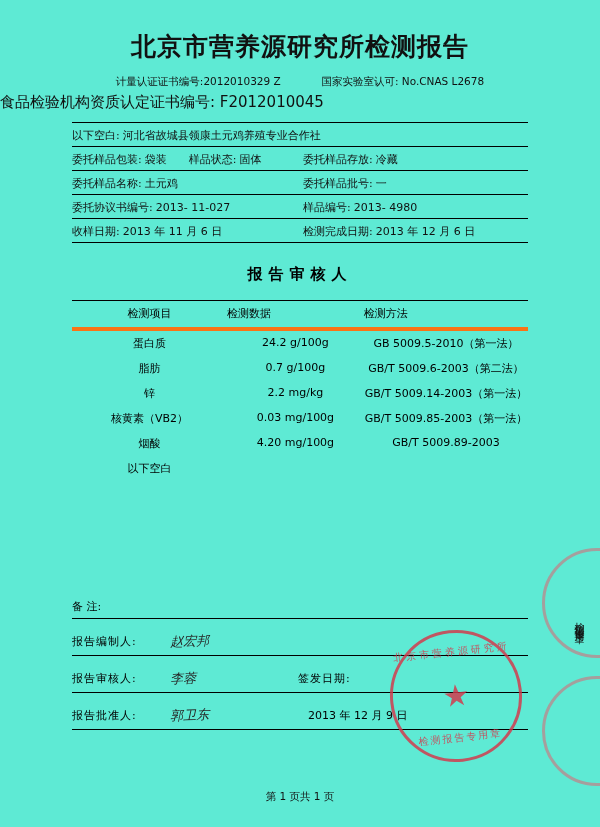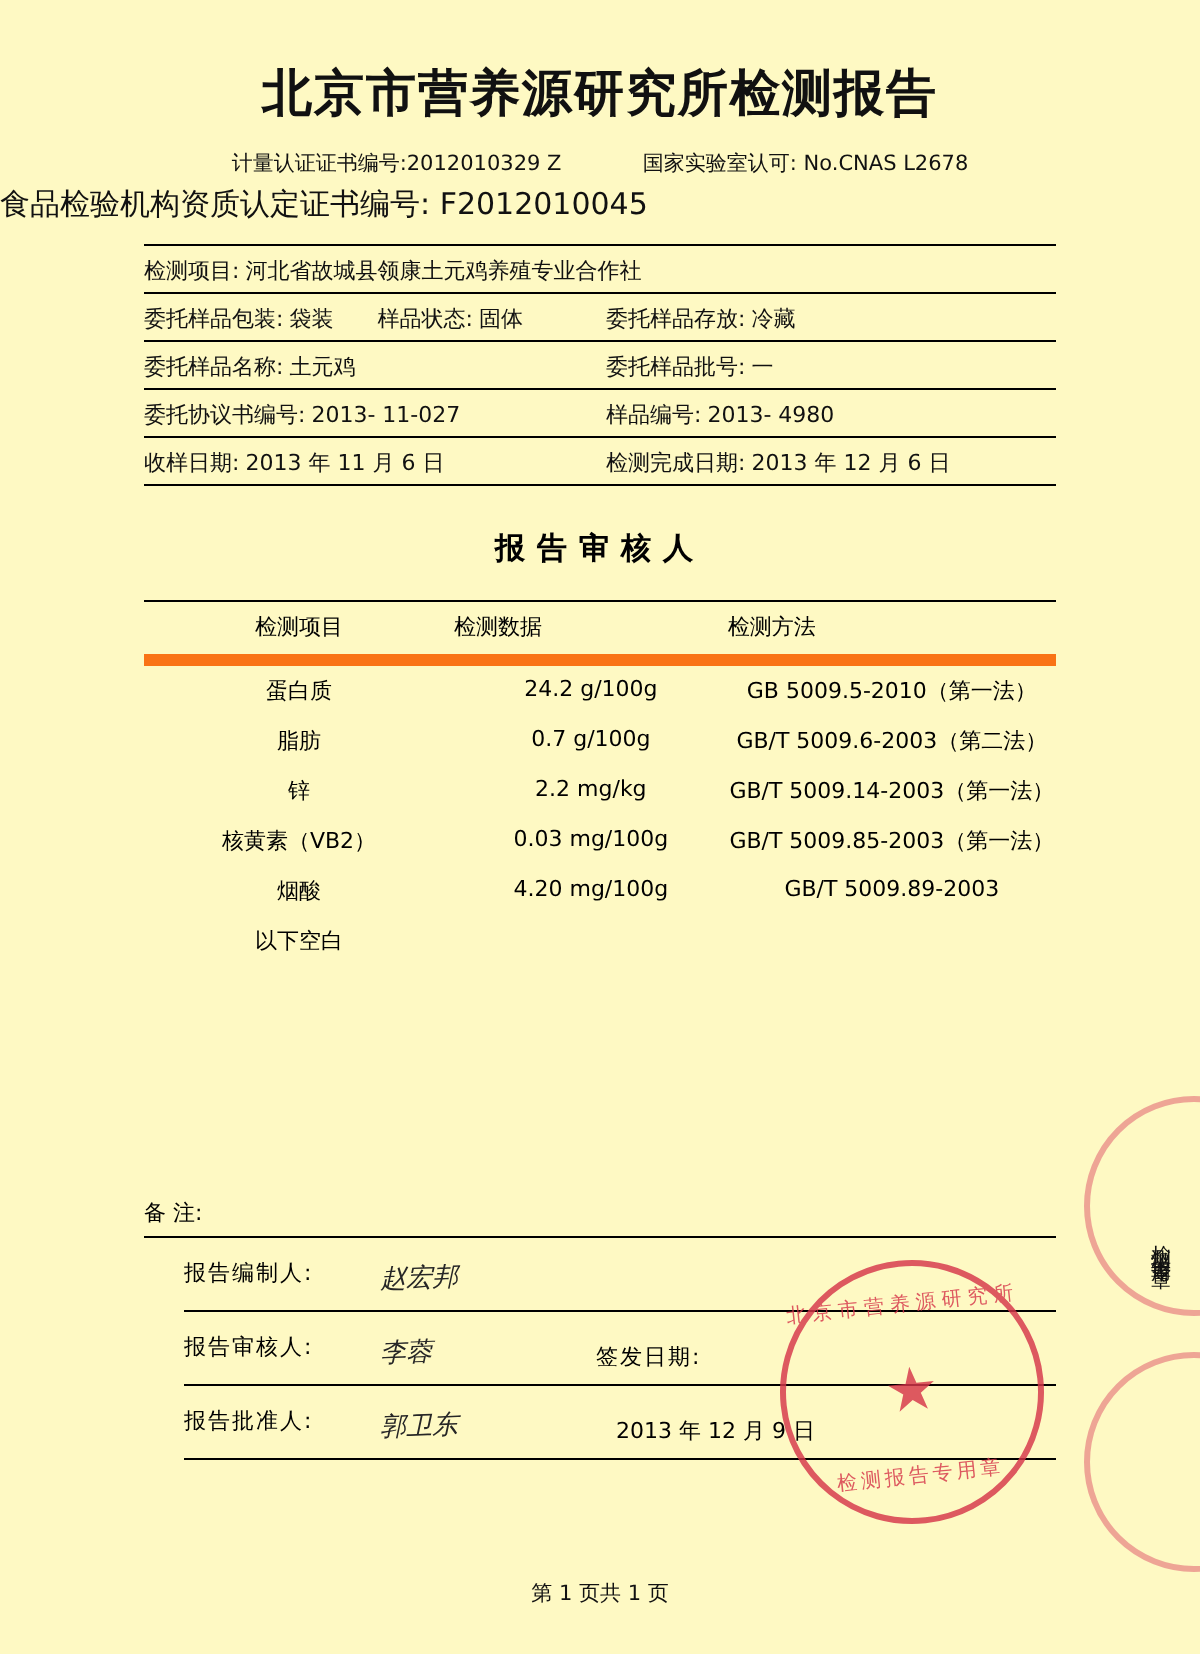--- a/index.html
+++ b/index.html
@@ -13,21 +13,21 @@
     position: relative;
     font-family: "DejaVu Sans", "Liberation Sans", sans-serif;
     color: #000;
     overflow: hidden;
   }
   .page {
     position: absolute;
     left: 0; top: 0;
     width: 600px;
     height: 827px;
-    background: #fef9c3;
+    background: #5eead4;
   }
 
   
   .title {
     text-align: center;
     font-family: "DejaVu Serif", "Liberation Serif", serif;
     font-weight: bold;
     font-size: 25px;
     letter-spacing: 1px;
     margin-top: 30px;
@@ -90,21 +90,21 @@
   table.results {
     margin: 16px 72px 0 72px;
     width: calc(600px - 144px);
     border-collapse: collapse;
     font-size: 11px;
   }
   table.results th {
     font-weight: normal;
     padding: 5px 0 6px 0;
     border-top: 1px solid #000;
-    border-bottom: 6px solid #f97316;
+    border-bottom: 4px solid #f97316;
     text-align: left;
   }
   table.results td {
     padding: 5px 0 5px 0;
     text-align: center;
     vertical-align: top;
   }
   .col-item { width: 34%; text-align: center !important; }
   .col-data { width: 30%; }
   .col-method { width: 36%; }
@@ -122,24 +122,24 @@
     right: 72px;
     top: 599px;
     font-size: 11px;
   }
   .remark-row {
     border-bottom: 1px solid #000;
     padding-bottom: 4px;
   }
   .sig-row {
     display: flex;
+    align-items: flex-end;
     border-bottom: 1px solid #000;
     padding: 10px 0 6px 0;
     min-height: 20px;
-    margin-left: 20px;
   }
   .sig-label { width: 92px; letter-spacing: 1px; }
   .sig-value {
     flex: 1 1 auto;
     font-family: "DejaVu Serif", "Liberation Serif", serif;
     color: #262626;
     font-style: italic;
     font-size: 13px;
     transform: rotate(-2deg);
     padding-left: 6px;
@@ -233,21 +233,21 @@
     <span>计量认证证书编号:2012010329 Z</span>
     <span class="gap"></span>
     <span>国家实验室认可: No.CNAS L2678</span>
   </div>
   <div class="cert-line2">食品检验机构资质认定证书编号: F2012010045</div>
 
   <div class="info">
 
     <div class="info-row first">
       <div class="cell grow">
-        <span class="lbl">检测项目:</span>
+        <span class="lbl">以下空白:</span>
         <span class="val">河北省故城县领康土元鸡养殖专业合作社</span>
       </div>
     </div>
 
     <div class="info-row">
       <div class="cell half">
         <span class="lbl">委托样品包装:</span>
         <span class="val">袋装</span>
         <span class="lbl" style="padding-left:22px;">样品状态:</span>
         <span class="val">固体</span>

